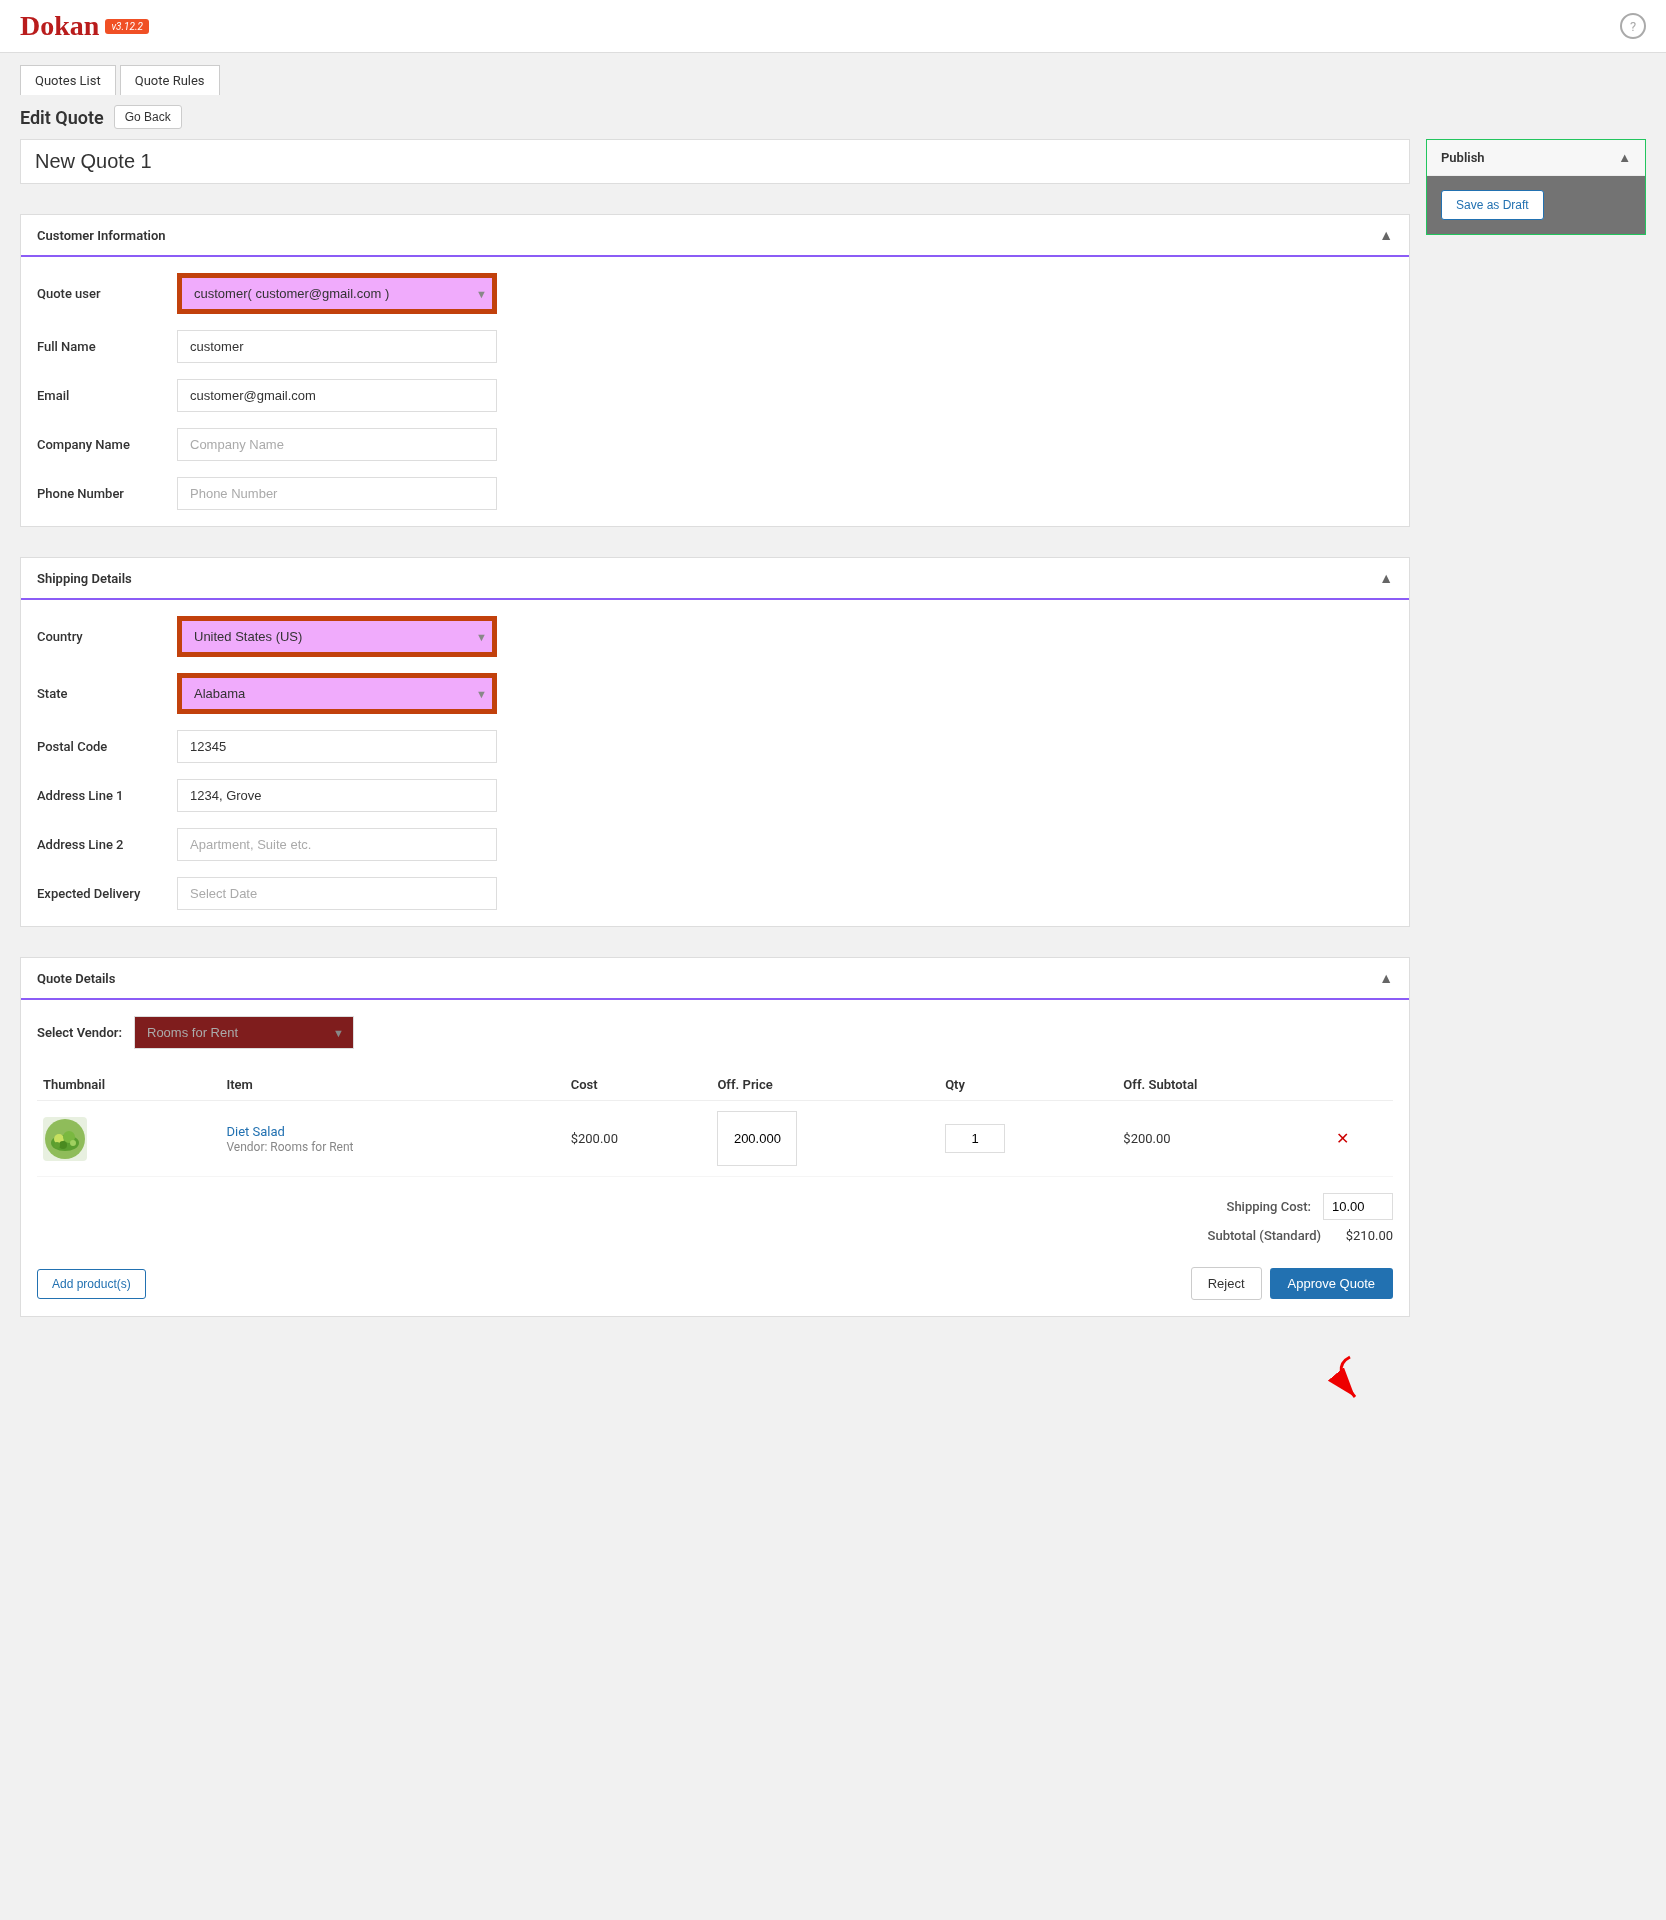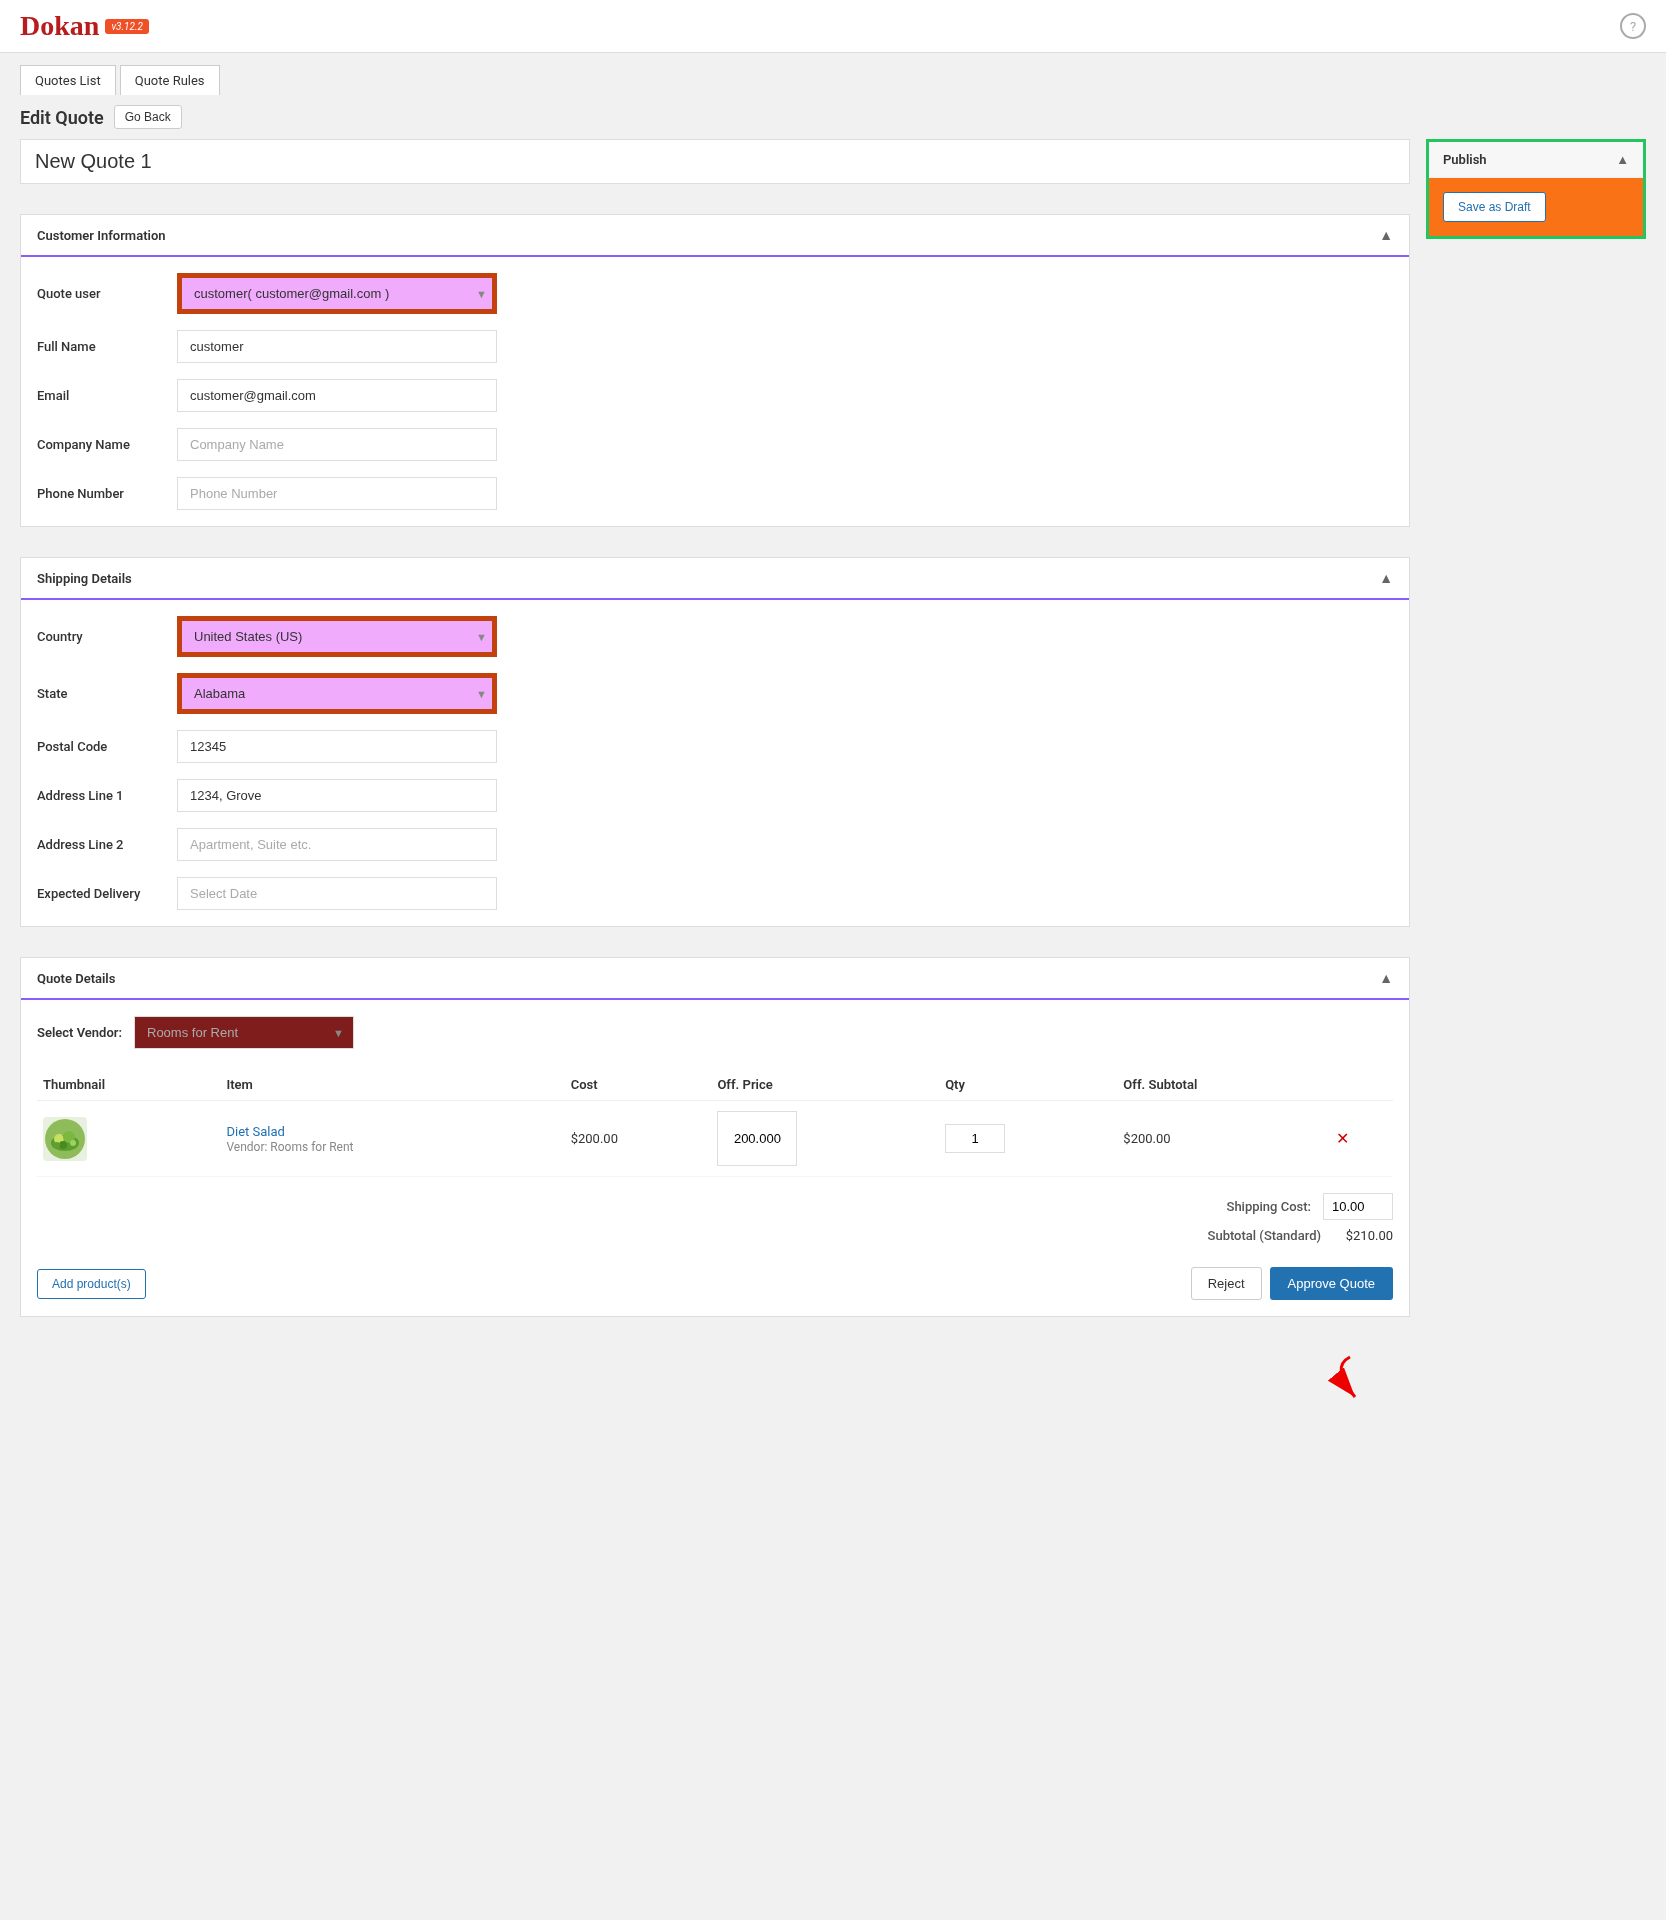--- a/index.html
+++ b/index.html
@@ -41,21 +41,21 @@
     .form-row:last-child { margin-bottom: 0; }
     .form-label { width: 140px; flex-shrink: 0; font-size: 13px; color: #333; font-weight: 500; }
     .form-control { flex: 1; max-width: 320px; }
     .form-input { width: 100%; padding: 8px 12px; border: 1px solid #ddd; font-size: 13px; color: #333; background: #fff; }
     .form-input::placeholder { color: #aaa; }
     .form-select-wrap { position: relative; max-width: 320px; width: 100%; }
     .form-select { width: 100%; padding: 8px 30px 8px 12px; border: 5px solid #c2410c; font-size: 13px; color: #333; background: #f0abfc; appearance: none; cursor: pointer; }
     .select-arrow { position: absolute; right: 10px; top: 50%; transform: translateY(-50%); color: #888; pointer-events: none; font-size: 11px; }
 
     
-    .publish-box { background: #f97316; border: 3px solid #22c55e; }
+    .publish-box { background: #737373; border: 1px solid #22c55e; }
     .publish-header { display: flex; justify-content: space-between; align-items: center; padding: 10px 14px; border-bottom: 1px solid #eee; background: #f7f7f7; }
     .publish-title { font-weight: 600; font-size: 13px; }
     .publish-toggle { cursor: pointer; color: #666; }
     .publish-body { padding: 14px; }
     .save-draft-btn { padding: 7px 14px; border: 1px solid #2271b1; background: #fff; color: #2271b1; font-size: 12px; cursor: pointer; border-radius: 3px; }
 
     
     .vendor-row { display: flex; align-items: center; margin-bottom: 20px; }
     .vendor-label { font-weight: 600; font-size: 13px; margin-right: 12px; }
     .vendor-select-wrap { position: relative; width: 220px; }
@@ -72,21 +72,21 @@
     .delete-btn { color: #c00; cursor: pointer; font-size: 16px; background: none; border: none; }
 
     .subtotals { text-align: right; margin-bottom: 16px; }
     .subtotal-row { display: flex; justify-content: flex-end; align-items: center; gap: 12px; margin-bottom: 8px; font-size: 13px; }
     .subtotal-label { color: #555; font-weight: 500; }
     .shipping-input { width: 70px; padding: 5px 8px; border: 1px solid #ddd; font-size: 13px; }
     .subtotal-value { min-width: 60px; text-align: right; }
 
     .table-footer { display: flex; justify-content: space-between; align-items: center; padding-top: 8px; }
     .add-product-btn { padding: 7px 14px; border: 1px solid #2271b1; background: #fff; color: #2271b1; font-size: 12px; cursor: pointer; border-radius: 3px; }
-    .footer-actions { display: flex; gap: 8px; }
+    .footer-actions { display: flex; gap: 8px; align-items: center; }
     .reject-btn { padding: 8px 16px; border: 1px solid #ccc; background: #fff; color: #333; font-size: 13px; cursor: pointer; border-radius: 3px; }
     .approve-btn { padding: 8px 18px; border: none; background: #2271b1; color: #fff; font-size: 13px; cursor: pointer; border-radius: 3px; font-weight: 500; }
 
     
     .arrow-container { position: relative; height: 60px; display: flex; justify-content: flex-end; padding-right: 20px; }
     .arrow-svg { width: 120px; height: 60px; }
 
     
     .salad-icon { width: 44px; height: 44px; }
   </style>

